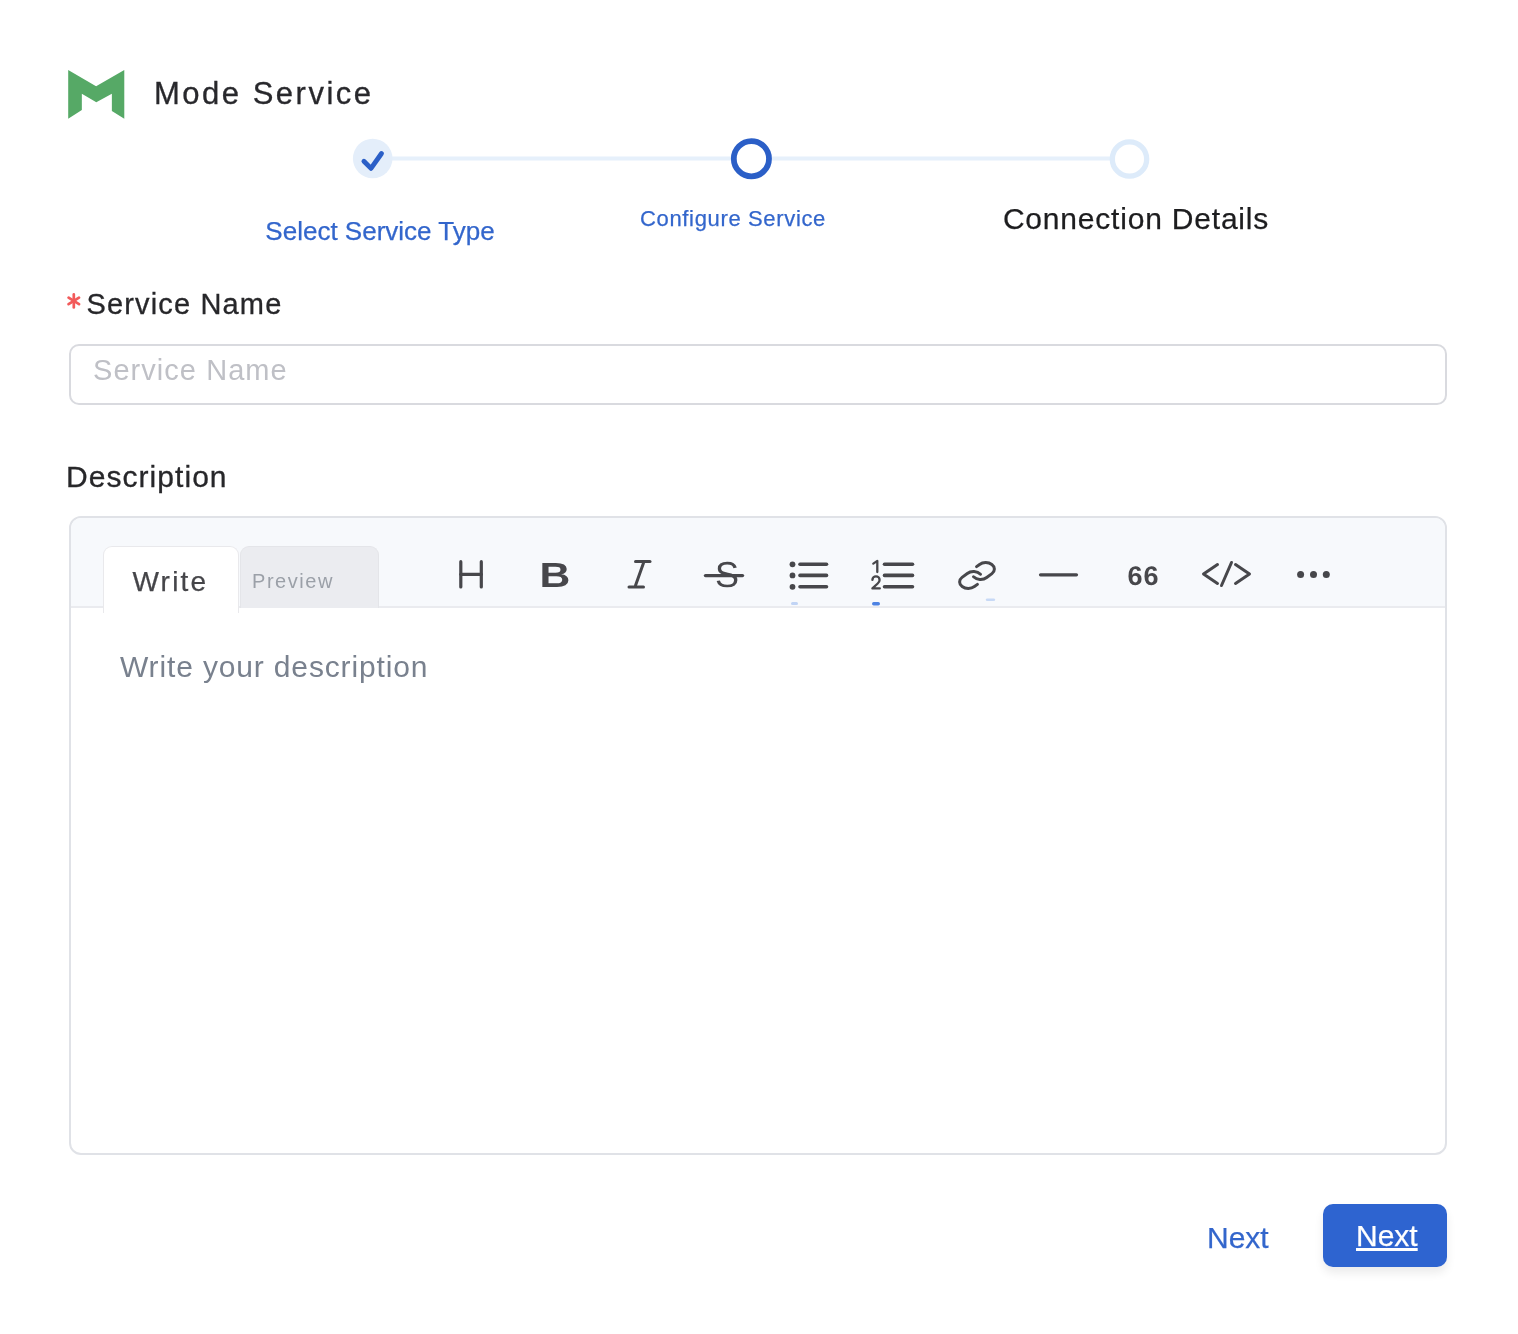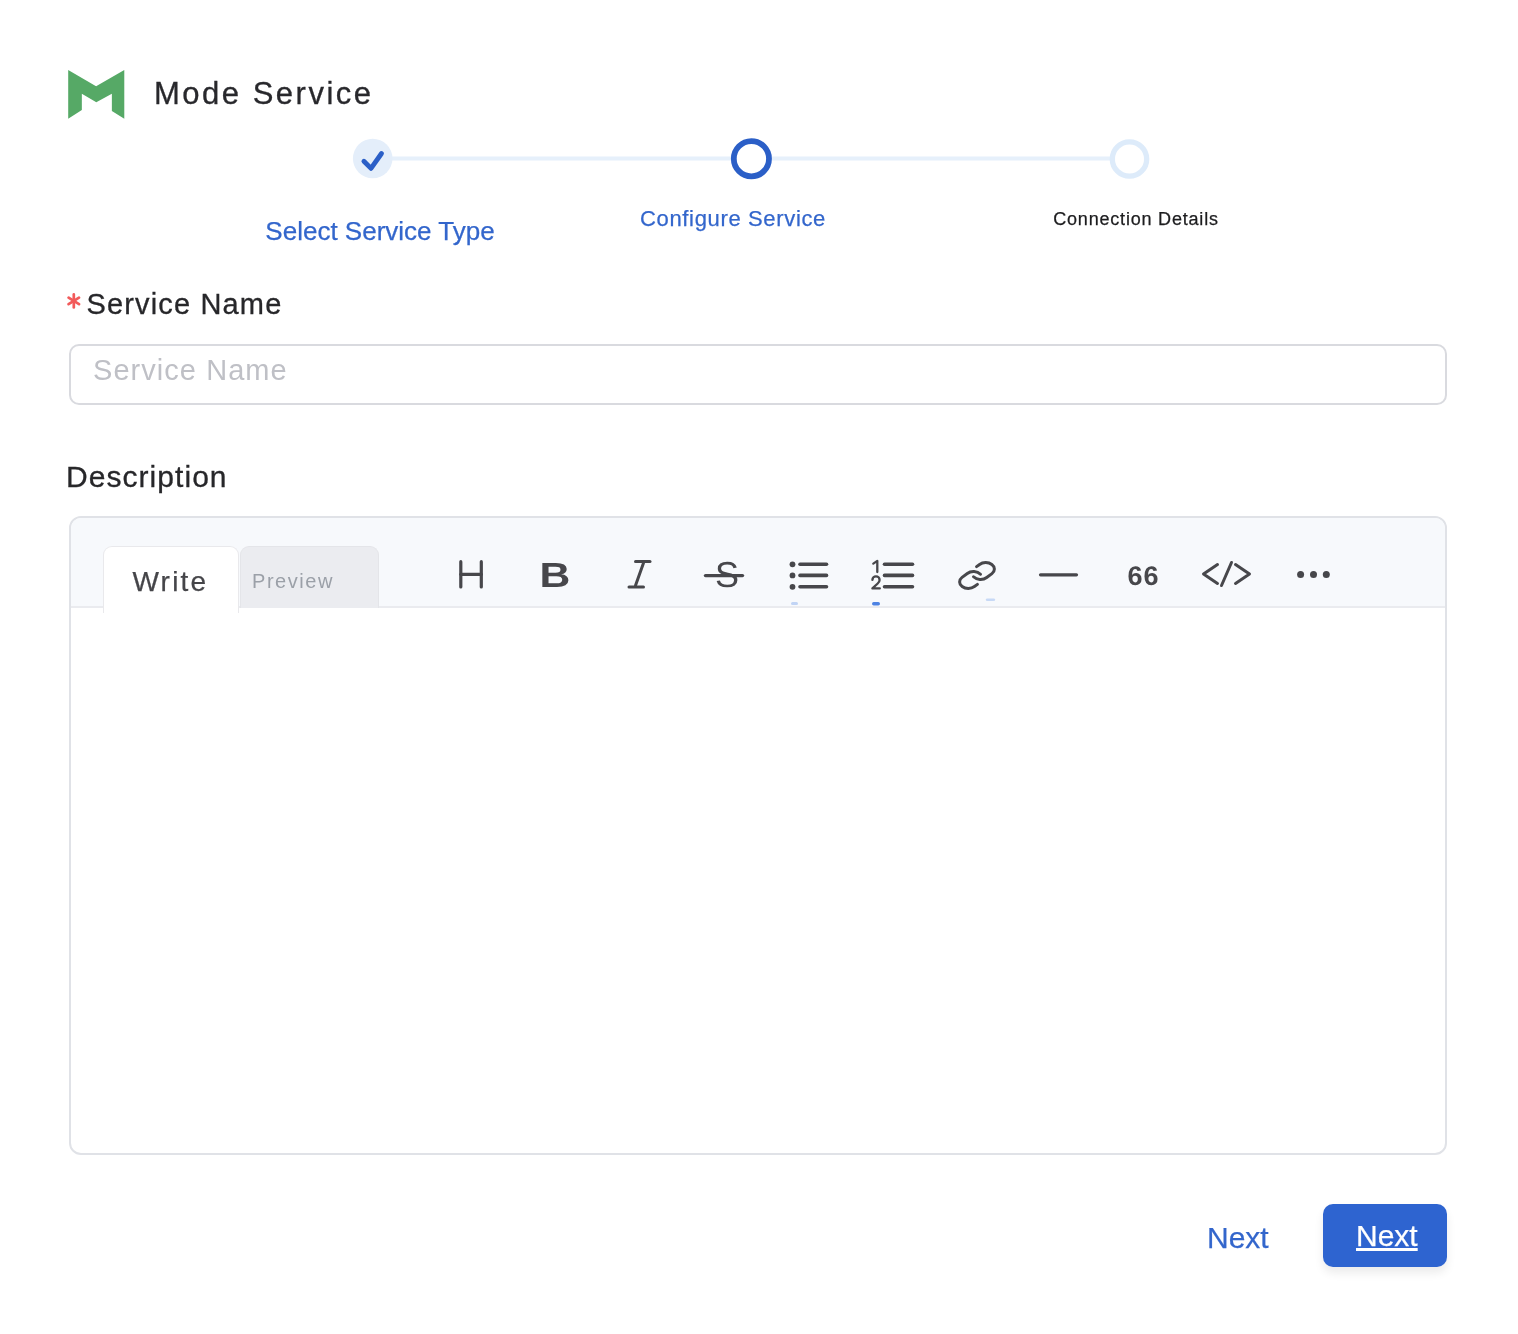--- a/index.html
+++ b/index.html
@@ -21,21 +21,21 @@
   <rect x="392" y="26.5" width="339" height="4" fill="#E6F0FB"></rect>
   <rect x="772" y="26.5" width="338" height="4" fill="#E6F0FB"></rect>
   <circle cx="372.7" cy="28.5" r="19.8" fill="#E4EEFA"></circle>
   <path d="M 363.9 31.2 L 371 38.4 L 381.5 23.5" fill="none" stroke="#2B5FC7" stroke-width="4.8" stroke-linecap="round" stroke-linejoin="round"></path>
   <circle cx="751.4" cy="28.7" r="17.6" fill="#ffffff" stroke="#2B5FC7" stroke-width="5.8"></circle>
   <circle cx="1129.5" cy="29" r="17.2" fill="#ffffff" stroke="#DDEBFA" stroke-width="5.3"></circle>
 </svg>
 
 <div class="abs" style="left:380px;top:204px;transform:translateX(-50%);font-size:26px;line-height:30px;color:#3366CC;margin-top:12px;-webkit-text-stroke:0.25px #3366CC;">Select Service Type</div>
 <div class="abs" style="left:733px;top:204px;transform:translateX(-50%);font-size:22px;line-height:30px;letter-spacing:0.65px;color:#3366CC;-webkit-text-stroke:0.25px #3366CC;">Configure Service</div>
-<div class="abs" style="left:1136px;top:204px;transform:translateX(-50%);font-size:18px;line-height:30px;letter-spacing:0.8px;color:#1d1d1f;-webkit-text-stroke:0.25px #1d1d1f;">Connection Details</div>
+<div class="abs" style="left:1136px;top:204px;transform:translateX(-50%);font-size:30px;line-height:30px;letter-spacing:0.8px;color:#1d1d1f;-webkit-text-stroke:0.25px #1d1d1f;">Connection Details</div>
 
 <svg class="abs" style="left:67px;top:292.5px;" width="14" height="16" viewBox="0 0 14 16">
   <g stroke="#F25B5B" stroke-width="2.7" stroke-linecap="round">
     <path d="M 6.8 1.4 V 14.4"></path>
     <path d="M 1.6 4.6 L 12 11.2"></path>
     <path d="M 12 4.6 L 1.6 11.2"></path>
   </g>
 </svg>
 <div class="abs" style="left:86.5px;top:288px;font-size:29px;line-height:32px;color:#27272a;-webkit-text-stroke:0.3px #27272a;letter-spacing:1.15px;">Service Name</div>
 <div class="abs" style="left:68.8px;top:344px;width:1377.8px;height:60.5px;border:2px solid #D9DADF;border-radius:10px;"></div>
@@ -114,17 +114,18 @@
           <path d="M 1164.5 46.5 L 1178.5 56 L 1164.5 65.5"></path>
         </g>
 
         <circle cx="1229.6" cy="56.5" r="3.5"></circle>
         <circle cx="1242.5" cy="56.5" r="3.5"></circle>
         <circle cx="1255.3" cy="56.5" r="3.5"></circle>
       </g>
     </svg>
   </div>
 
+  <div class="abs" style="left:49px;top:132px;font-size:30px;line-height:34px;letter-spacing:0.85px;color:#79818E;">Write your description</div>
 </div>
 
 <div class="abs" style="left:1207px;top:1222px;font-size:30px;line-height:32px;color:#3366CC;-webkit-text-stroke:0.25px #3366CC;">Next</div>
 <div class="abs" style="left:1323px;top:1204px;width:124.4px;height:63.4px;background:#2E64D0;border-radius:10px;box-shadow:0 6px 10px rgba(0,0,0,0.08);"></div>
 <div class="abs" style="left:1356px;top:1220px;font-size:30px;line-height:32px;color:#ffffff;text-decoration:underline;-webkit-text-stroke:0.25px #ffffff;">Next</div>
 
 </body></html>

